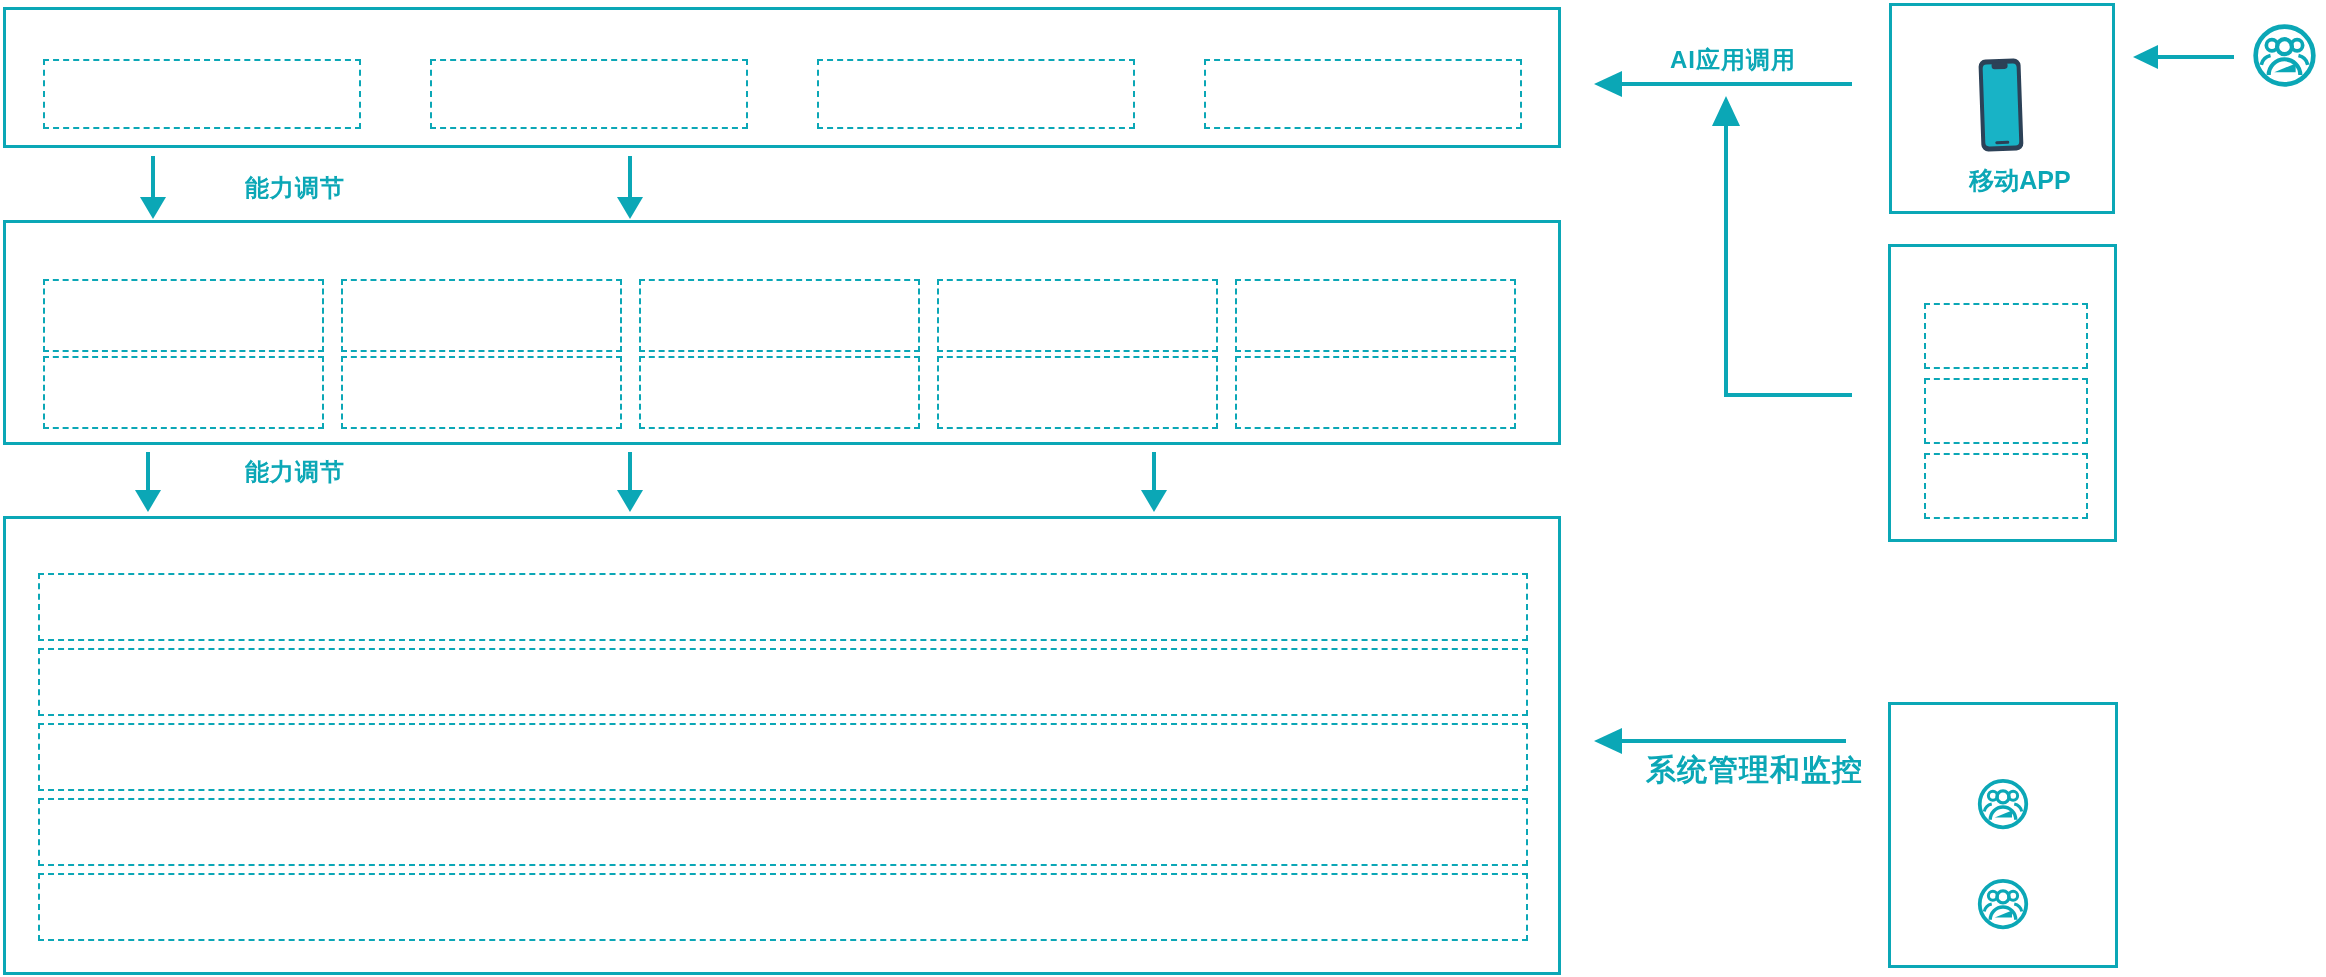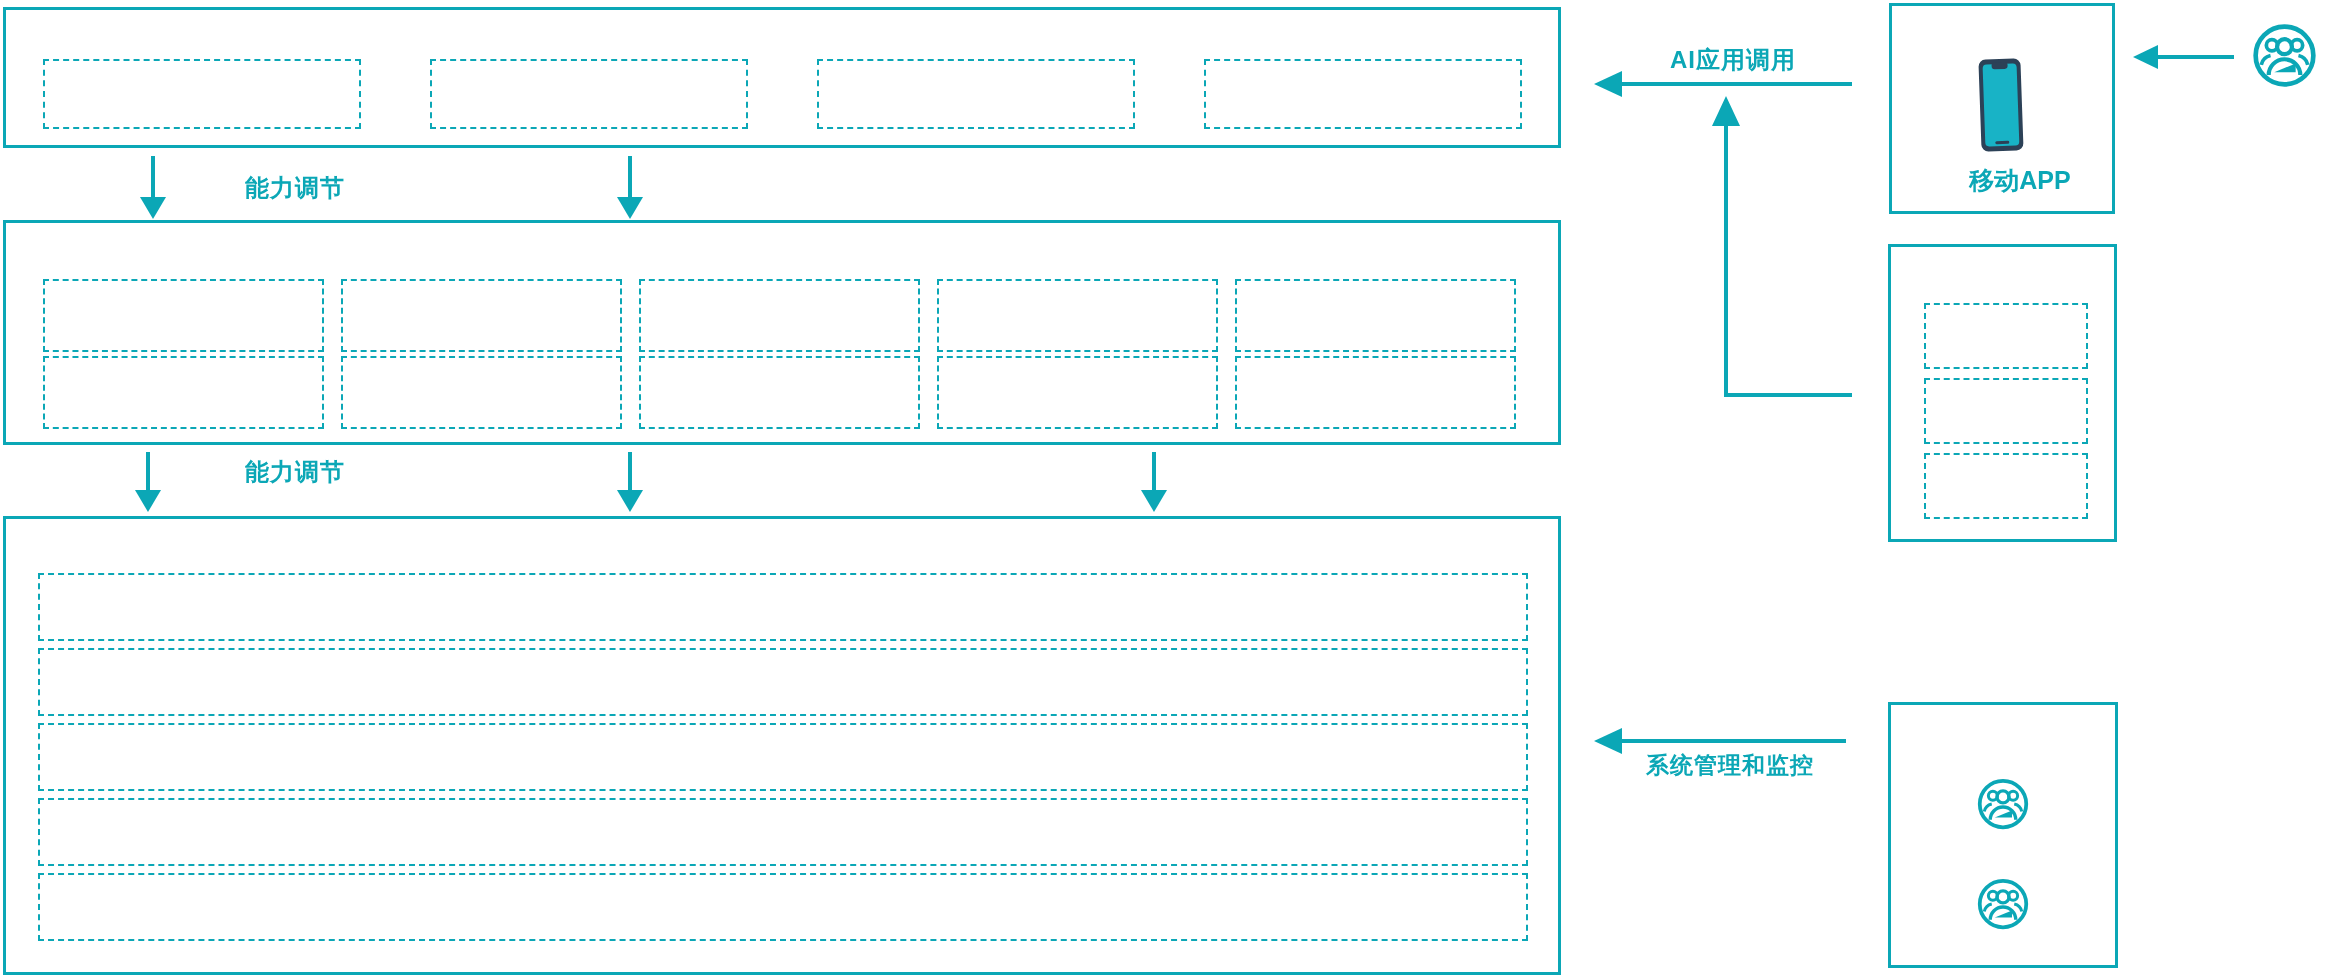--- a/index.html
+++ b/index.html
@@ -68,21 +68,21 @@
     <div class="ph"></div>
         <div class="ph"></div>
         <div class="ph"></div>
         <div class="ph"></div>
       </div>
   </div>
 
   <div class="lbl" style="left:245px;top:172px;">能力调节</div>
   <div class="lbl" style="left:245px;top:456px;">能力调节</div>
   <div class="lbl" style="left:1670px;top:44px;">AI应用调用</div>
-  <div class="lbl" style="left:1646px;top:750px;font-size:23px;">系统管理和监控</div>
+  <div class="lbl" style="left:1646px;top:750px;font-size:30px;">系统管理和监控</div>
 
   <svg class="arrows" width="2326" height="977" viewBox="0 0 2326 977">
 
     <g>
       <line x1="153" y1="156" x2="153" y2="197"></line>
         <polygon points="153,219 140,197 166,197"></polygon>
     </g>
     <g>
       <line x1="630" y1="156" x2="630" y2="197"></line>
         <polygon points="630,219 617,197 643,197"></polygon>

